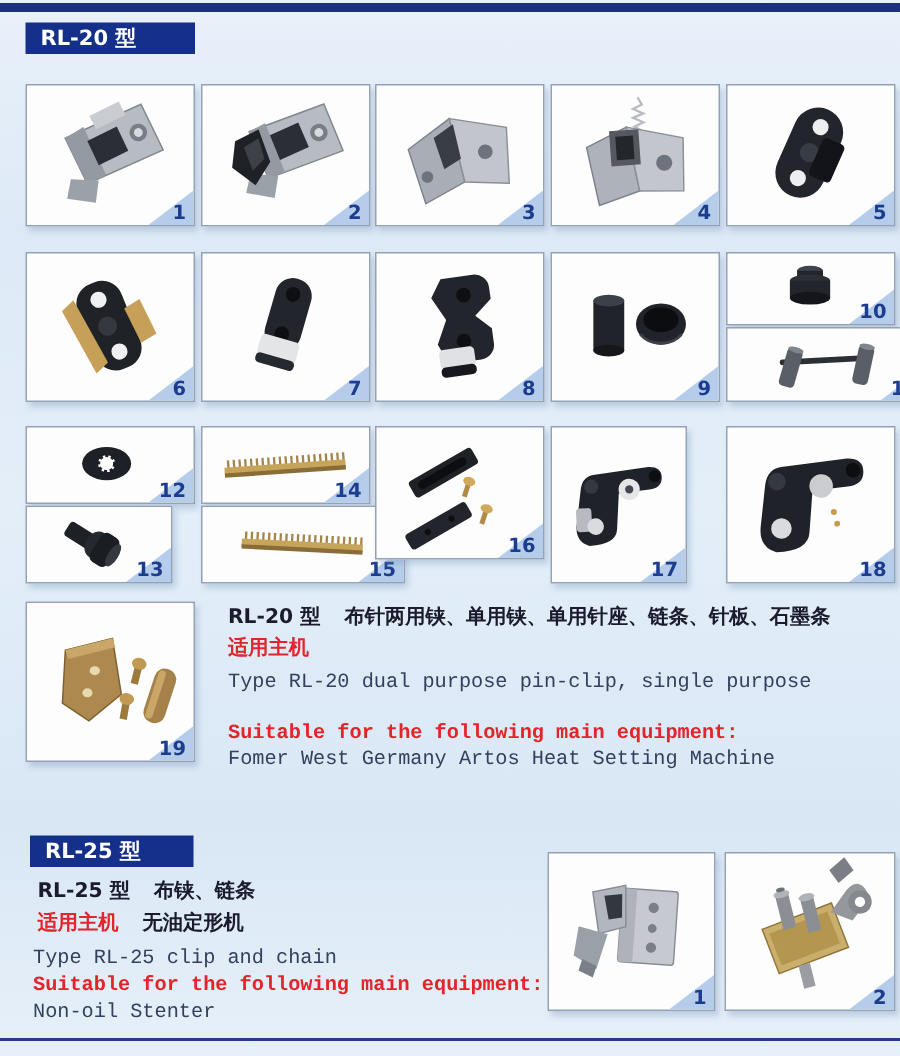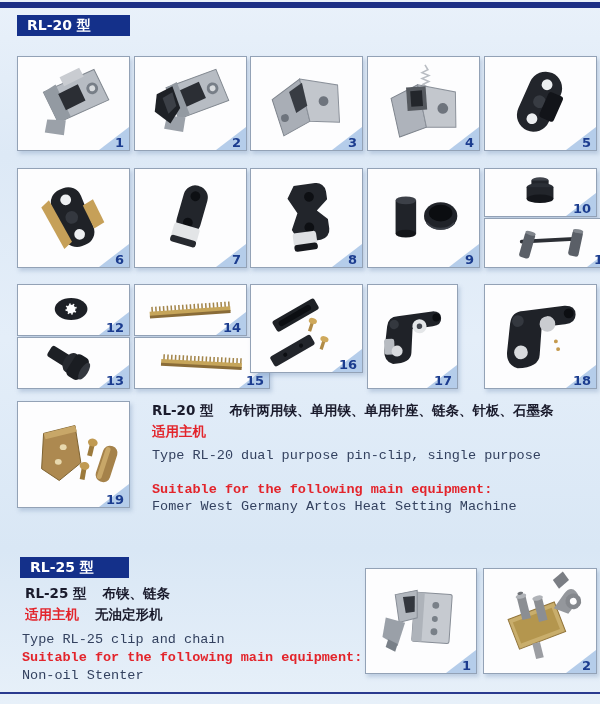--- a/index.html
+++ b/index.html
@@ -197,21 +197,21 @@
 
   <div class="cell" style="left:17px;top:284px;width:113px;height:52px">
     <svg viewBox="0 0 113 52">
       <ellipse cx="54" cy="25" rx="17" ry="11.5" fill="#1d2026"></ellipse>
       <circle cx="54" cy="25" r="6" fill="#fdfdfe" stroke="#1d2026" stroke-width="3" stroke-dasharray="2.5 2"></circle>
     </svg>
     <span class="corner"></span>
     <b class="num">12</b>
   </div>
 
-  <div class="cell" style="left:17px;top:337px;width:113px;height:52px">
+  <div class="cell" style="left:17px;top:337px;width:98px;height:52px">
     <svg viewBox="0 0 113 52">
       <g transform="rotate(32 54 26)">
         <rect x="28" y="20" width="24" height="13" rx="3" fill="#1d2025"></rect>
         <ellipse cx="54" cy="26" rx="8" ry="11" fill="#26292f"></ellipse>
         <rect x="54" y="13" width="16" height="26" rx="5" fill="#1a1d22"></rect>
         <ellipse cx="70" cy="26" rx="4" ry="10" fill="#34383f"></ellipse>
       </g>
     </svg>
     <span class="corner"></span>
     <b class="num">13</b>

